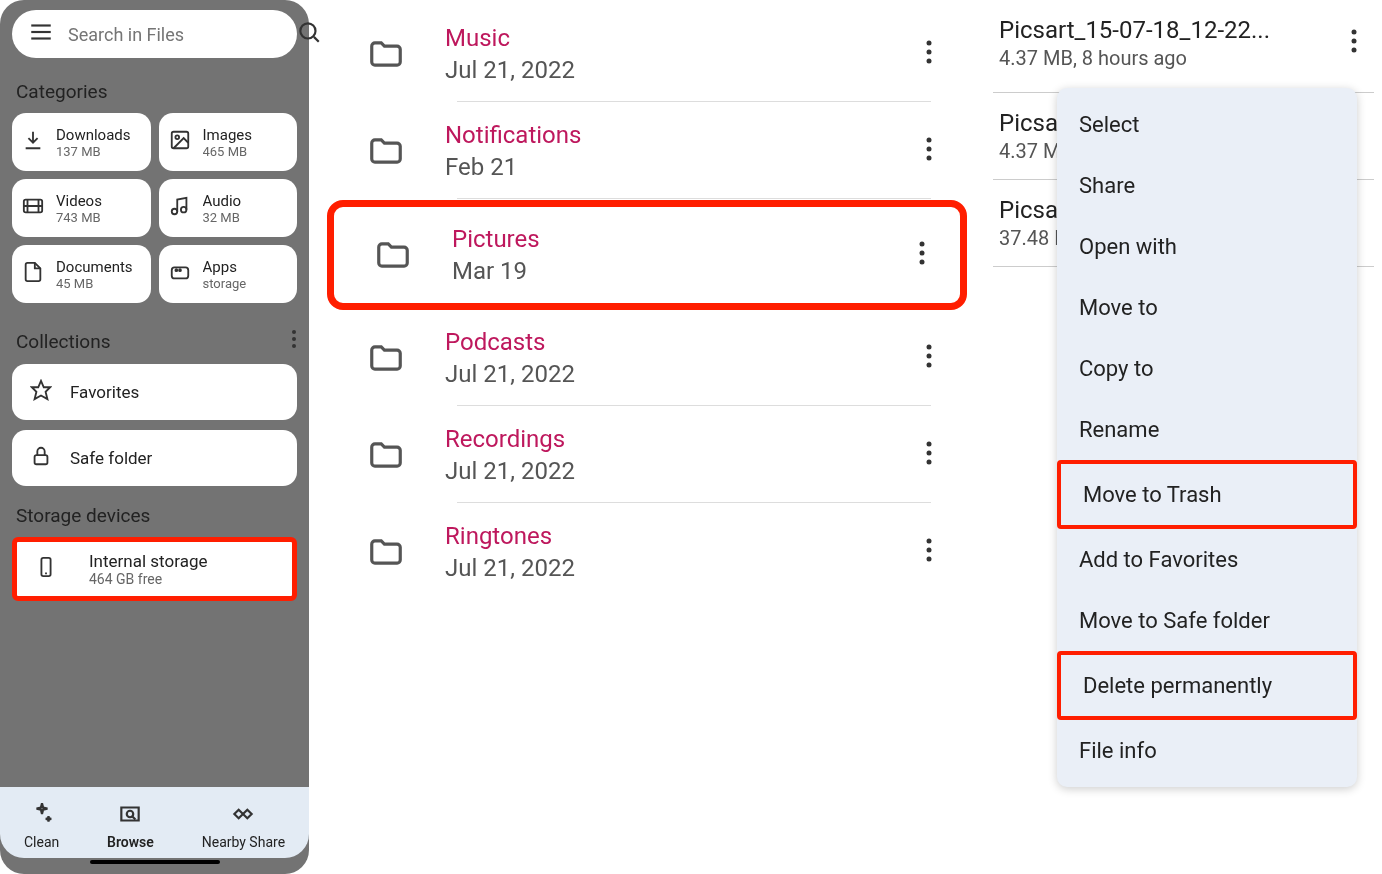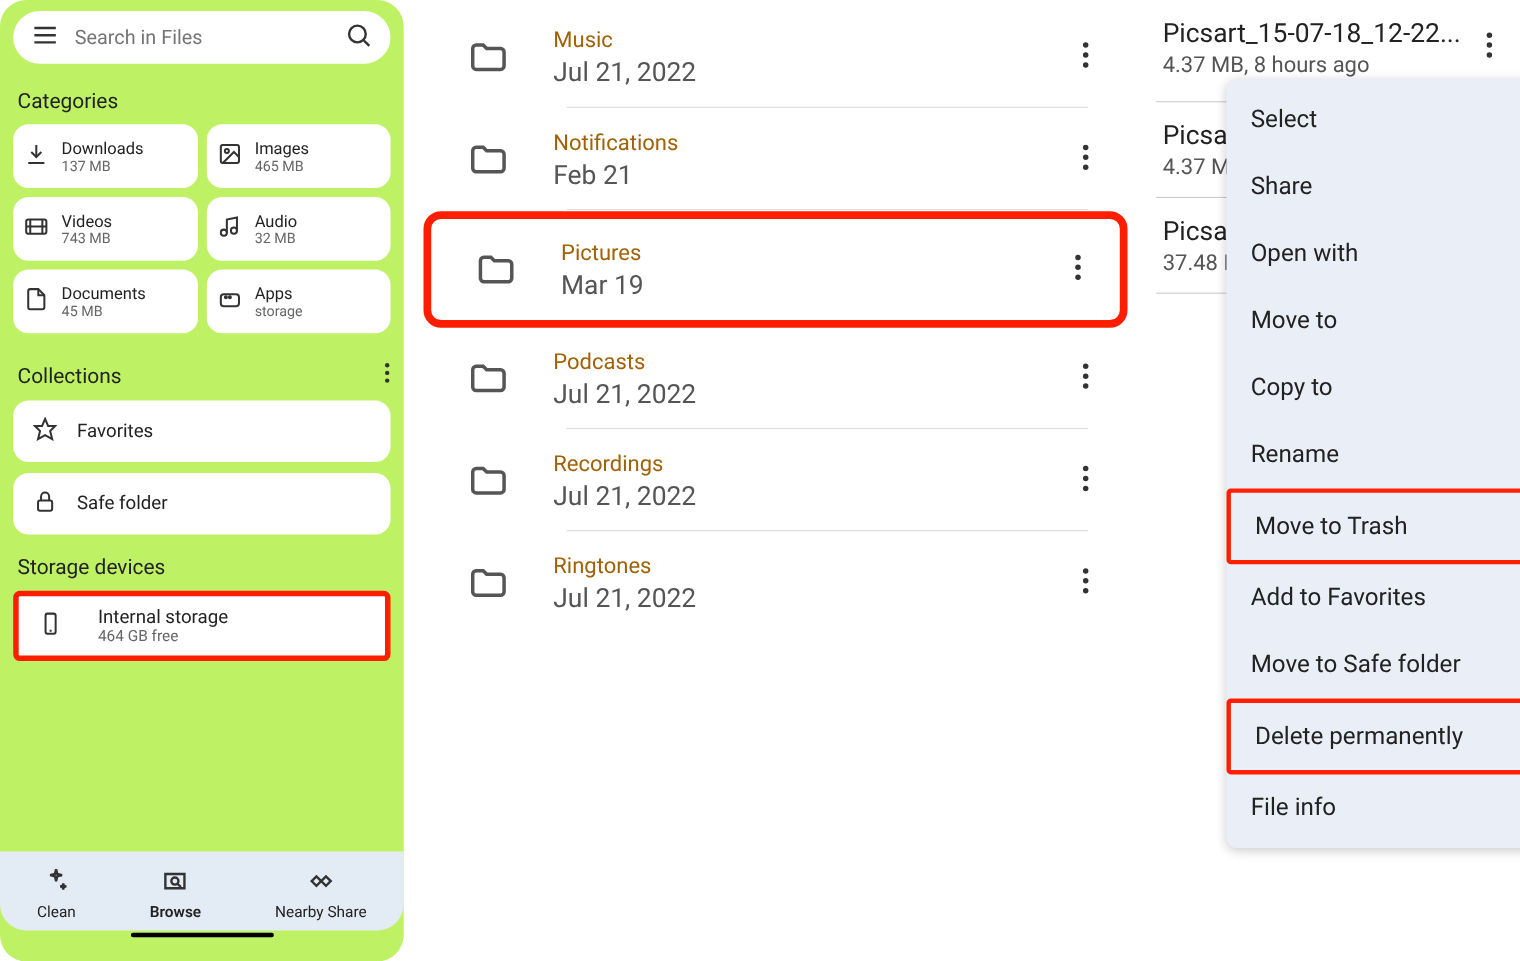--- a/index.html
+++ b/index.html
@@ -1,23 +1,23 @@
 <!DOCTYPE html>
 <html><head>
 <meta charset="utf-8">
 <style>
 * { box-sizing: border-box; margin: 0; padding: 0; font-family: 'Roboto', -apple-system, BlinkMacSystemFont, sans-serif; }
 body { width: 1382px; height: 874px; background: #fff; display: flex; gap: 18px; overflow: hidden; }
 
 
 .panel-left {
-  width: 367px;
-  background: #bef264;
+  width: 309px;
+  background: #737373;
   border-radius: 24px;
-  padding: 10px 12px 16px 12px;
+  padding: 10px 12px 4px 12px;
   display: flex;
   flex-direction: column;
   position: relative;
 }
 .search-bar {
   display: flex;
   align-items: center;
   background: #fff;
   border-radius: 30px;
   padding: 8px 16px;
@@ -147,21 +147,21 @@
   background: #ddd;
 }
 .folder-icon-wrap {
   width: 70px;
   display: flex;
   justify-content: center;
   align-items: center;
   color: #555;
 }
 .folder-text { flex: 1; margin-left: 24px; }
-.folder-name { font-size: 20px; color: #a16207; }
+.folder-name { font-size: 24px; color: #be185d; }
 .folder-date { font-size: 24px; color: #555; margin-top: 4px; }
 .more-dots { color: #333; padding: 10px; }
 .folder-row.highlight-red { border: 7px solid #ff1e00; border-radius: 16px; }
 .folder-row.highlight-red::after { display: none; }
 
 
 .panel-right {
   flex: 1;
   background: #fff;
   padding: 10px 8px;
@@ -179,21 +179,21 @@
 .file-row {
   display: flex;
   align-items: center;
   padding: 16px 6px;
   border-bottom: 1px solid #ccc;
 }
 .file-row .info { flex: 1; overflow: hidden; }
 
 .context-menu {
   position: absolute;
-  top: 72px;
+  top: 88px;
   left: 72px;
   width: 300px;
   background: #eaeff7;
   border-radius: 10px;
   box-shadow: 0 2px 10px rgba(0,0,0,0.2);
   padding: 6px 0;
 }
 .menu-item {
   padding: 18px 22px;
   font-size: 22px;

